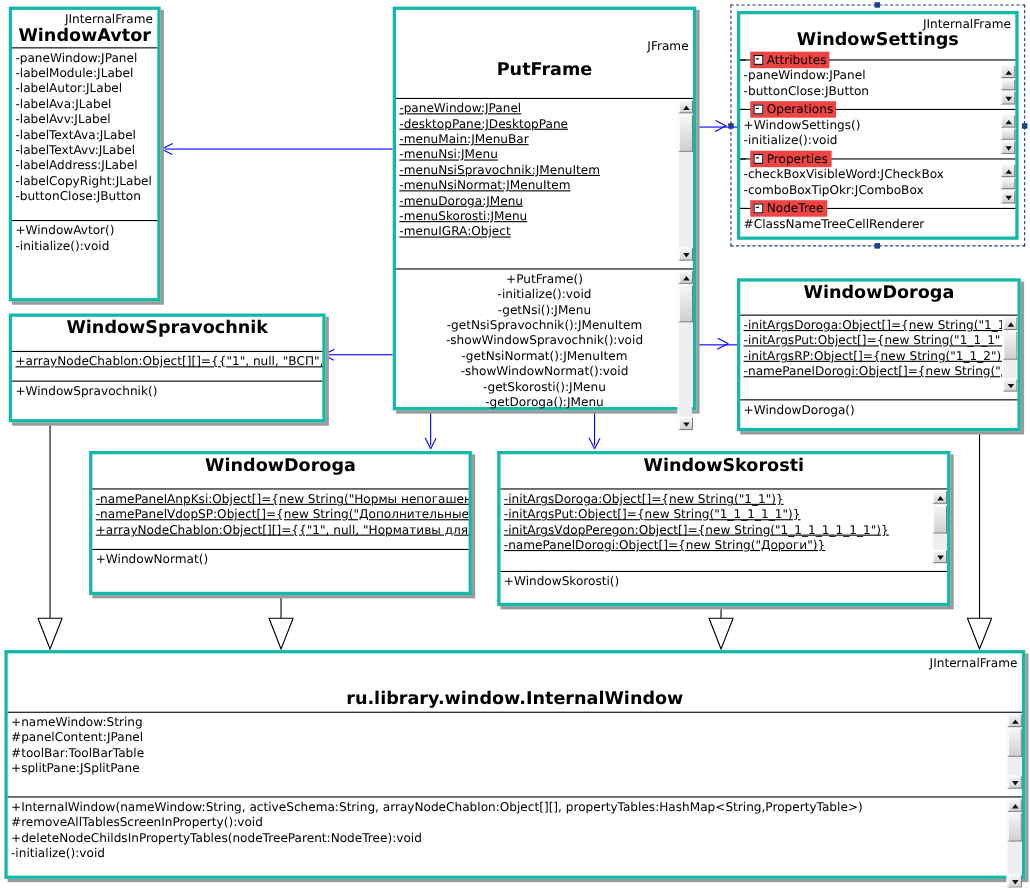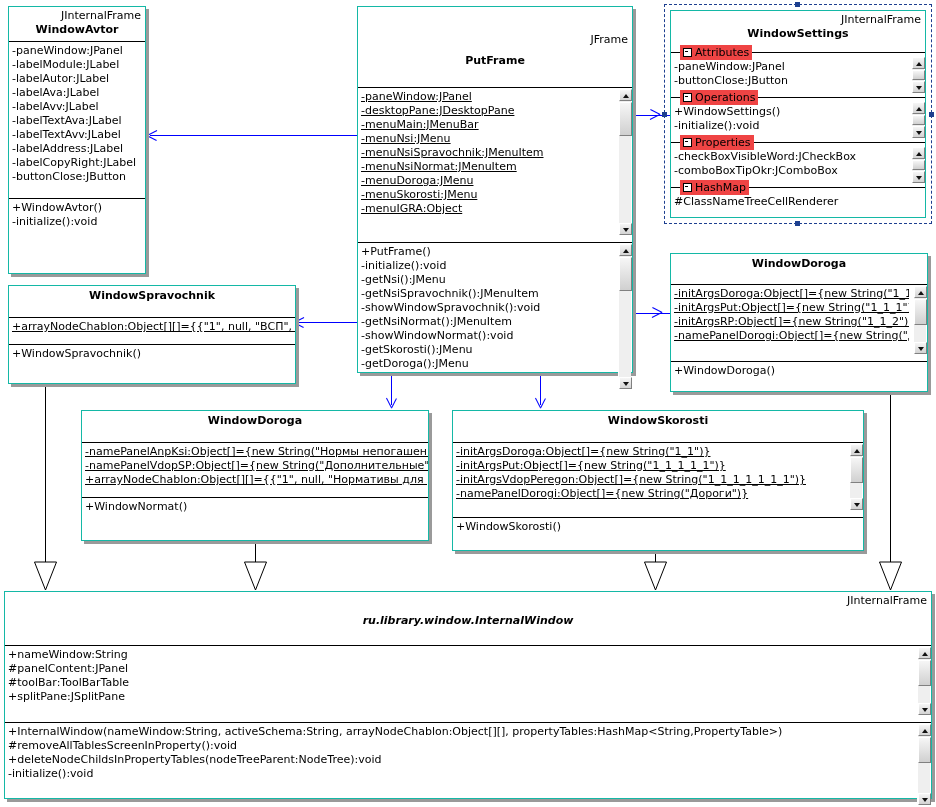--- a/index.html
+++ b/index.html
@@ -8,28 +8,28 @@
     font-size:11px;
     color:#000;
     -webkit-font-smoothing:none;
   }
   #canvas{position:relative;width:936px;height:807px;overflow:hidden;background:#fff;}
 
   
   .uml{
     position:absolute;
     background:#fff;
-    border:1px solid #14b8a6;
+    border:3px solid #14b8a6;
     box-sizing:border-box;
     box-shadow:3px 3px 0 0 #9a9a9a;
   }
   .uml.sel{box-shadow:none;}
   .hdr{position:relative;padding:2px 4px 3px 4px;}
   .stereo{text-align:right;font-size:11px;line-height:13px;white-space:nowrap;}
-  .cname{text-align:center;font-weight:bold;font-size:11px;line-height:16px;white-space:nowrap;}
+  .cname{text-align:center;font-weight:bold;font-size:16px;line-height:16px;white-space:nowrap;}
   .sect{border-top:1px solid #000;position:relative;}
   .mem{
     line-height:14px;
     padding:0 3px;
     white-space:nowrap;
     overflow:hidden;
   }
   .mem.u{text-decoration:underline;}
   .pad2{padding-top:2px;padding-bottom:2px;}
 
@@ -203,21 +203,21 @@
       <div class="sb" style="top:1px;height:146px;">
         <div class="ar up">
             <i></i>
           </div>
         <div class="thumb" style="top:13px;height:34px;"></div>
         <div class="ar dn">
             <i></i>
           </div>
       </div>
     </div>
-    <div class="sect pad2" style="height:149px;overflow:hidden;">
+    <div class="sect pad2" style="height:149px;overflow:hidden;text-align:center;">
       <div class="mem">+PutFrame()</div>
       <div class="mem">-initialize():void</div>
       <div class="mem">-getNsi():JMenu</div>
       <div class="mem">-getNsiSpravochnik():JMenuItem</div>
       <div class="mem">-showWindowSpravochnik():void</div>
       <div class="mem">-getNsiNormat():JMenuItem</div>
       <div class="mem">-showWindowNormat():void</div>
       <div class="mem">-getSkorosti():JMenu</div>
       <div class="mem">-getDoroga():JMenu</div>
       <div class="sb" style="top:1px;height:145px;">
@@ -297,21 +297,21 @@
         <div class="thumb" style="top:13px;height:10px;"></div>
         <div class="ar dn">
             <i></i>
           </div>
       </div>
     </div>
 
     <div class="grp">
       <div class="cap"></div>
       <div class="ln"></div>
-      <div class="lbl"><span class="grp-box box"></span><span>HashMap</span></div>
+      <div class="lbl"><span class="grp-box box"></span><span>NodeTree</span></div>
     </div>
     <div style="position:relative;height:16px;">
       <div class="mem">#ClassNameTreeCellRenderer</div>
     </div>
   </div>
 
   <div class="uml" style="left:670px;top:253px;width:258px;height:139px;">
     <div class="hdr" style="height:25px;">
       <div class="cname">WindowDoroga</div>
     </div>
@@ -381,21 +381,21 @@
       </div>
     </div>
     <div class="sect pad2" style="height:42px;">
       <div class="mem">+WindowSkorosti()</div>
     </div>
   </div>
 
   <div class="uml" style="left:4px;top:591px;width:928px;height:208px;">
     <div class="hdr" style="height:48px;">
       <div class="stereo">JInternalFrame</div>
-      <div class="cname" style="margin-top:6px;font-style:italic;">ru.library.window.InternalWindow</div>
+      <div class="cname" style="margin-top:18px;">ru.library.window.InternalWindow</div>
     </div>
     <div class="sect pad2" style="height:72px;overflow:hidden;">
       <div class="mem">+nameWindow:String</div>
       <div class="mem">#panelContent:JPanel</div>
       <div class="mem">#toolBar:ToolBarTable</div>
       <div class="mem">+splitPane:JSplitPane</div>
       <div class="sb" style="top:1px;height:68px;">
         <div class="ar up">
             <i></i>
           </div>

